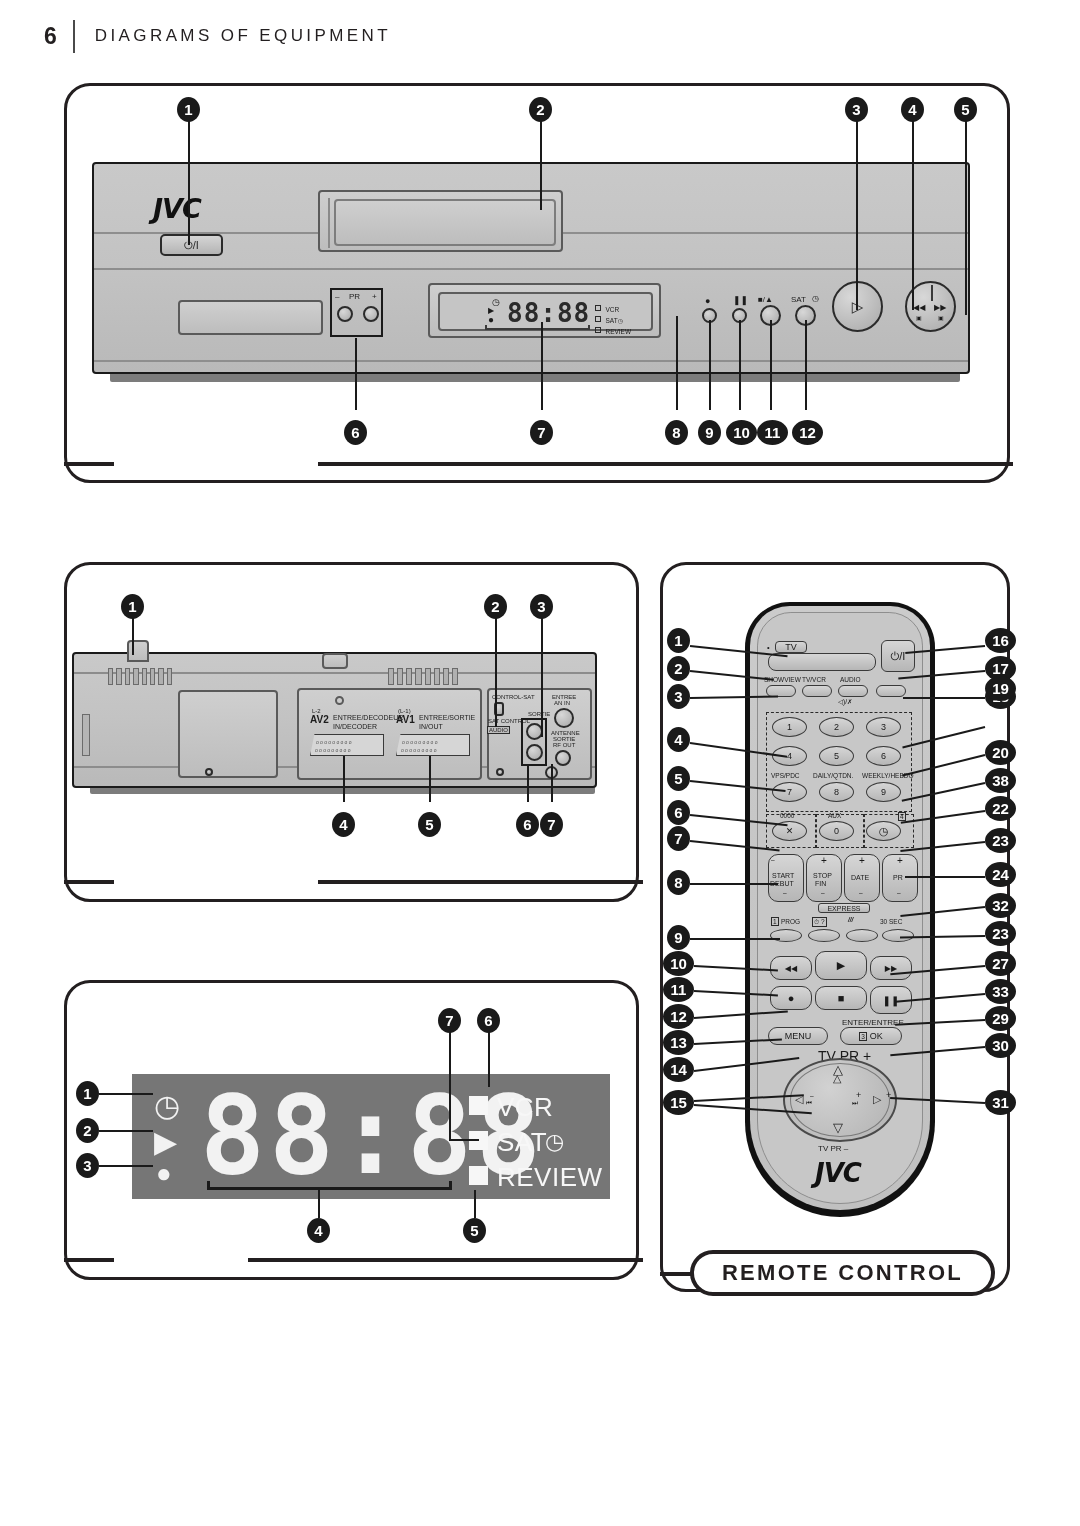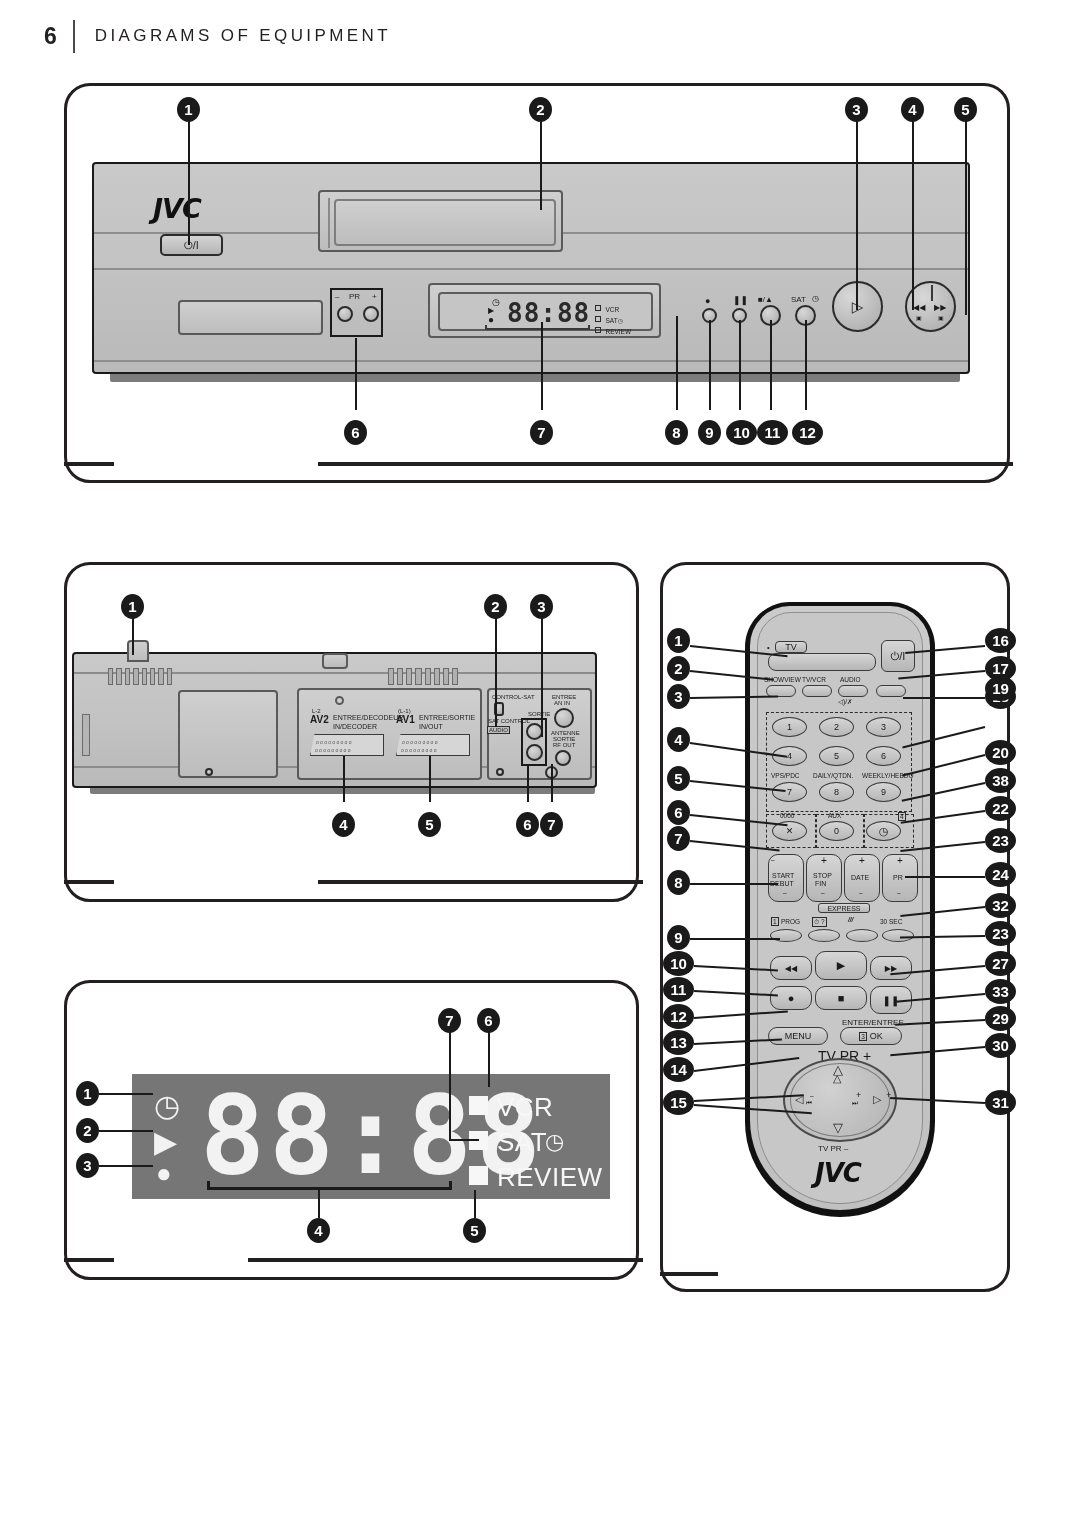--- a/index.html
+++ b/index.html
@@ -620,14 +620,15 @@
   <div class="cal wide" style="left:985px; top:979px;">33</div>
   <div class="lead h" style="left:895px; top:993px; width:90px; transform:rotate(-5deg); transform-origin:right center;"></div>
   <div class="cal wide" style="left:985px; top:1006px;">29</div>
   <div class="lead h" style="left:895px; top:1019px; width:90px; transform:rotate(-3deg); transform-origin:right center;"></div>
   <div class="cal wide" style="left:985px; top:1033px;">30</div>
   <div class="lead h" style="left:890px; top:1046px; width:95px; transform:rotate(-5deg); transform-origin:right center;"></div>
   <div class="cal wide" style="left:985px; top:1090px;">31</div>
   <div class="lead h" style="left:890px; top:1102px; width:95px; transform:rotate(3deg); transform-origin:right center;"></div>
 
   <div class="pill-line" style="left:660px; top:1272px; width:58px;"></div>
+  <div class="pill" style="left:690px; top:1250px; width:305px; height:46px; font-size:22px;">REMOTE CONTROL</div>
 
 </div>
 
 </body></html>

